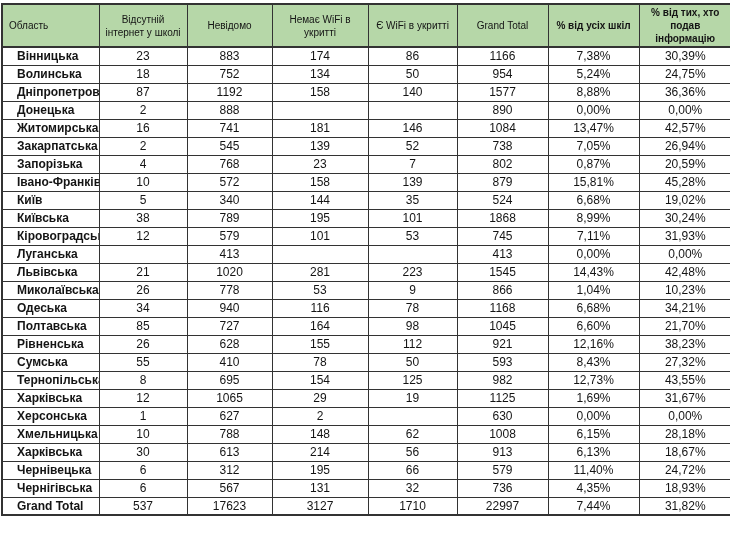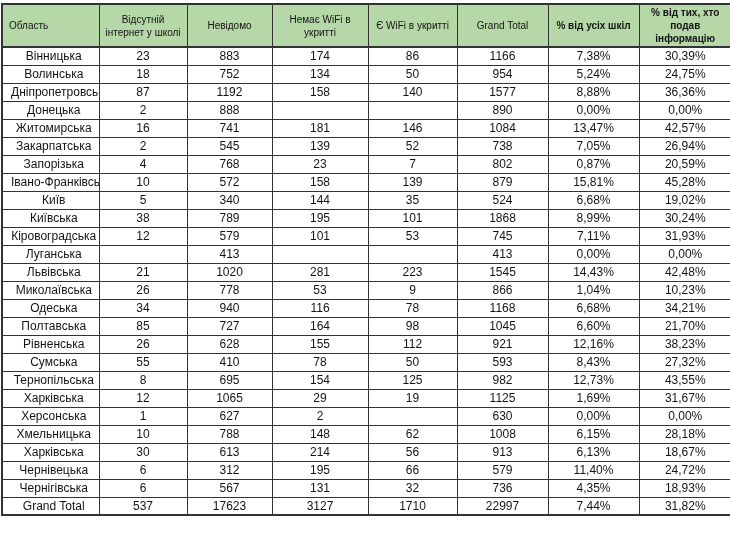--- a/index.html
+++ b/index.html
@@ -40,21 +40,21 @@
   }
   th.bold{font-weight:bold;}
   th.left{text-align:left;padding-left:6px;}
   td{
     font-size:12px;
     height:18px;
     text-align:center;
     padding:0 2px;
     vertical-align:middle;
   }
-  td.left{text-align:center;padding-left:8px;}
+  td.left{text-align:left;padding-left:14px;font-weight:bold;}
   td.bold{font-weight:normal;}
 </style>
 </head>
 <body>
 
 <div class="table-wrap">
   <table>
     <colgroup>
       <col style="width:97px">
         <col style="width:88px">

